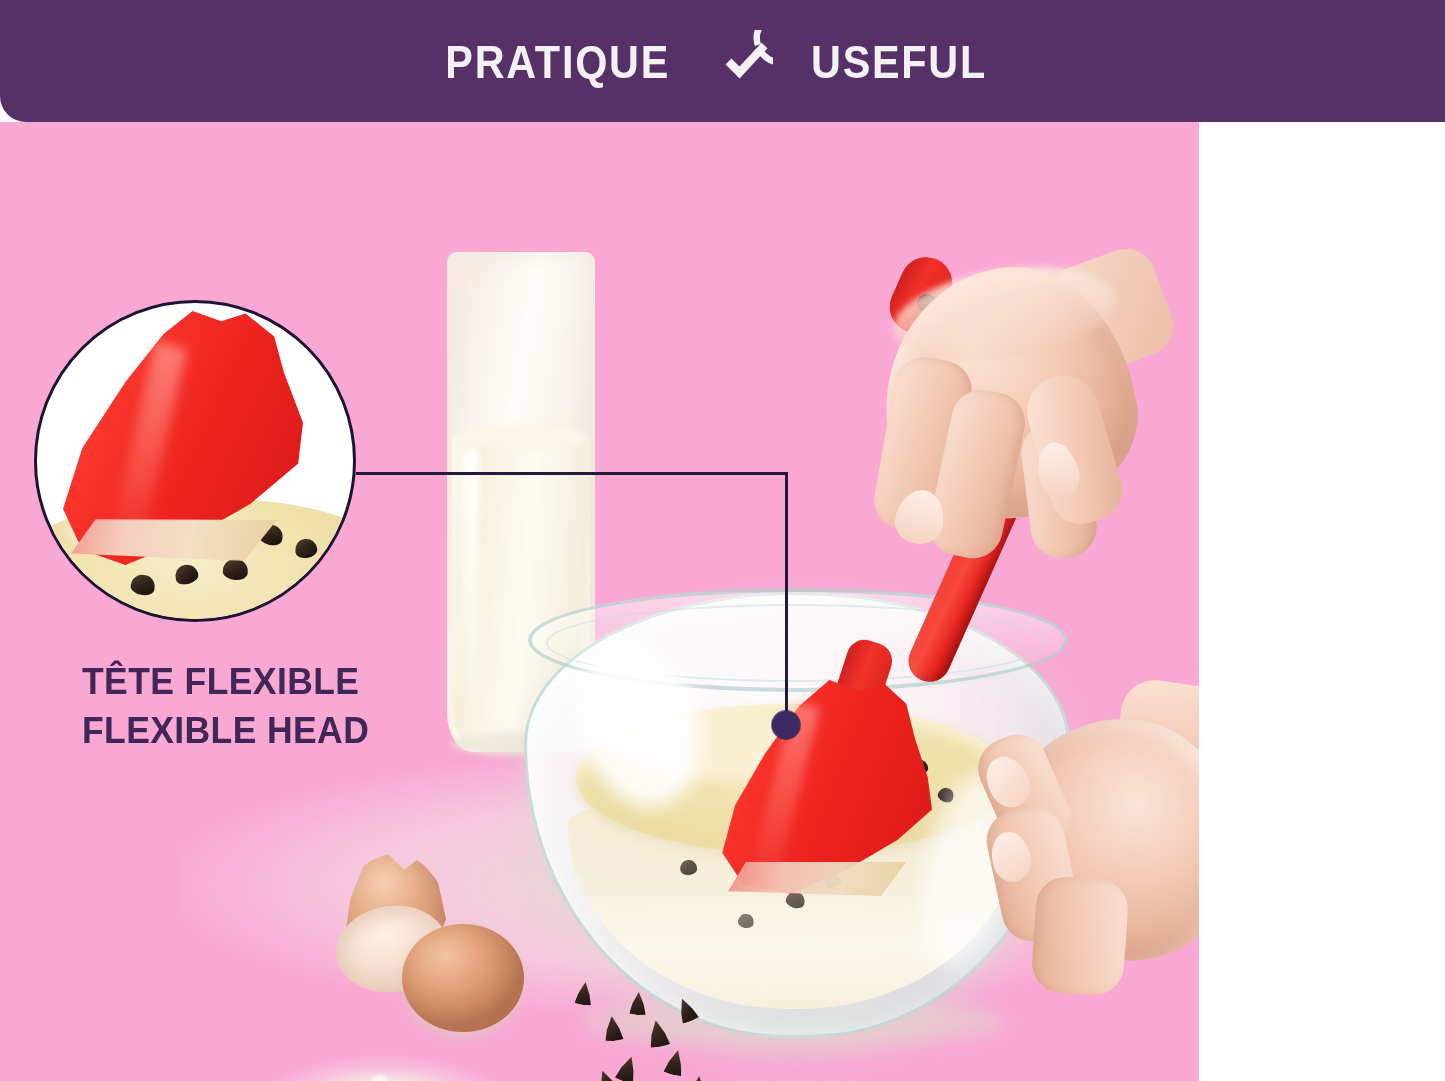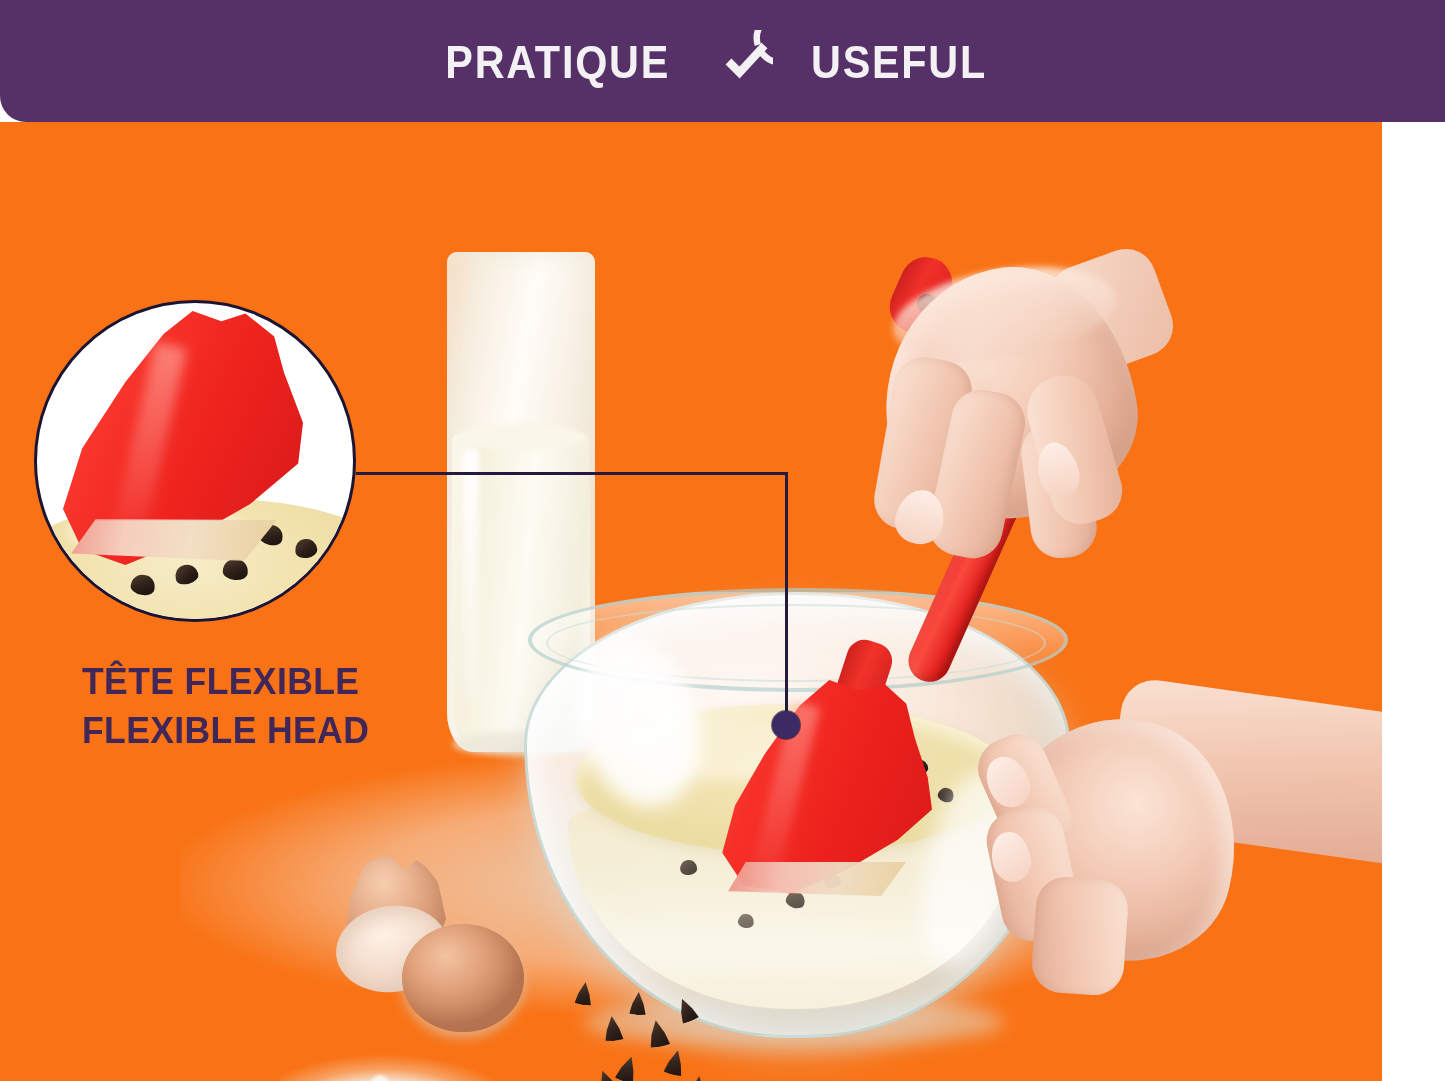--- a/index.html
+++ b/index.html
@@ -15,21 +15,21 @@
   }
   .banner-inner{display:flex;align-items:center;gap:26px;transform:translateX(-8px);}
   .banner-word{
     color:#f4f1f5;font-size:47px;font-weight:bold;letter-spacing:2.0px;
     line-height:1;font-family:"Liberation Sans",sans-serif;
     transform:scaleX(.88);transform-origin:center;white-space:nowrap;
   }
   .check-badge{width:62px;height:62px;position:relative;flex:0 0 auto;}
 
   
-  .scene{position:absolute;left:0;top:122px;width:1382px;height:959px;background:#f97316;overflow:hidden;}
+  .scene{position:absolute;left:0;top:122px;width:1199px;height:959px;background:#f9a8d4;overflow:hidden;}
 
   
   .table-wash{
     position:absolute;left:180px;top:600px;width:1120px;height:360px;
     background:radial-gradient(ellipse 60% 48% at 45% 45%, rgba(231,226,216,.80) 0%, rgba(243,240,234,.45) 48%, rgba(255,255,255,0) 78%);
   }
 
   
   .milk-glass{
     position:absolute;left:447px;top:130px;width:148px;height:500px;

